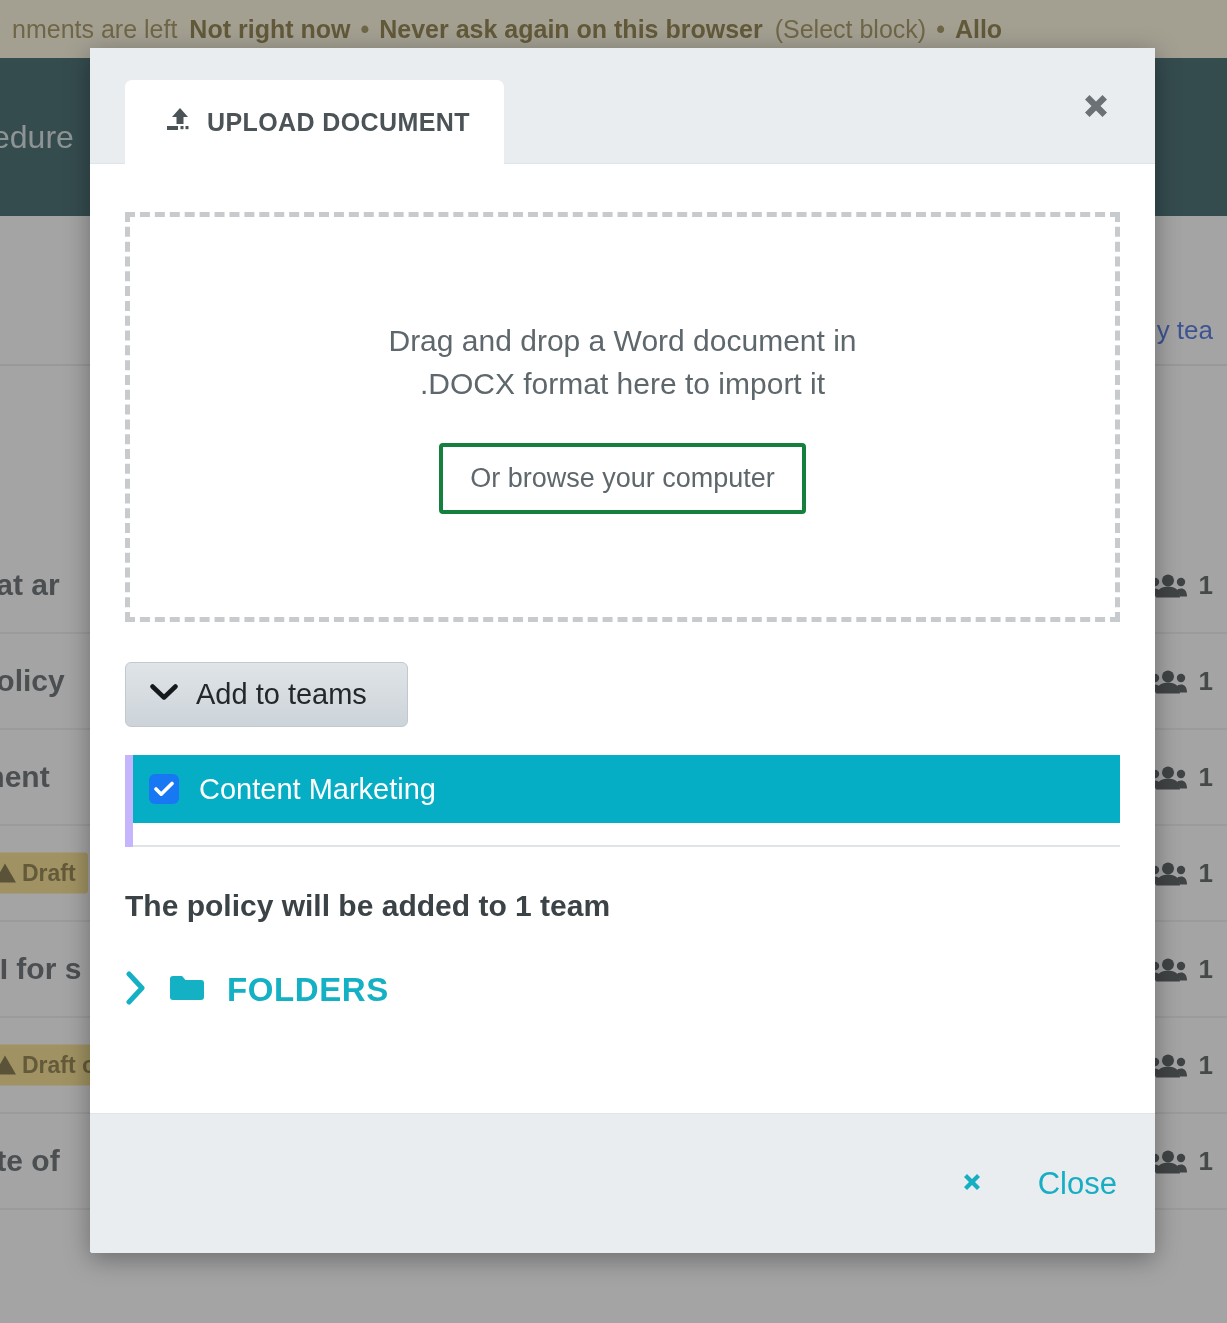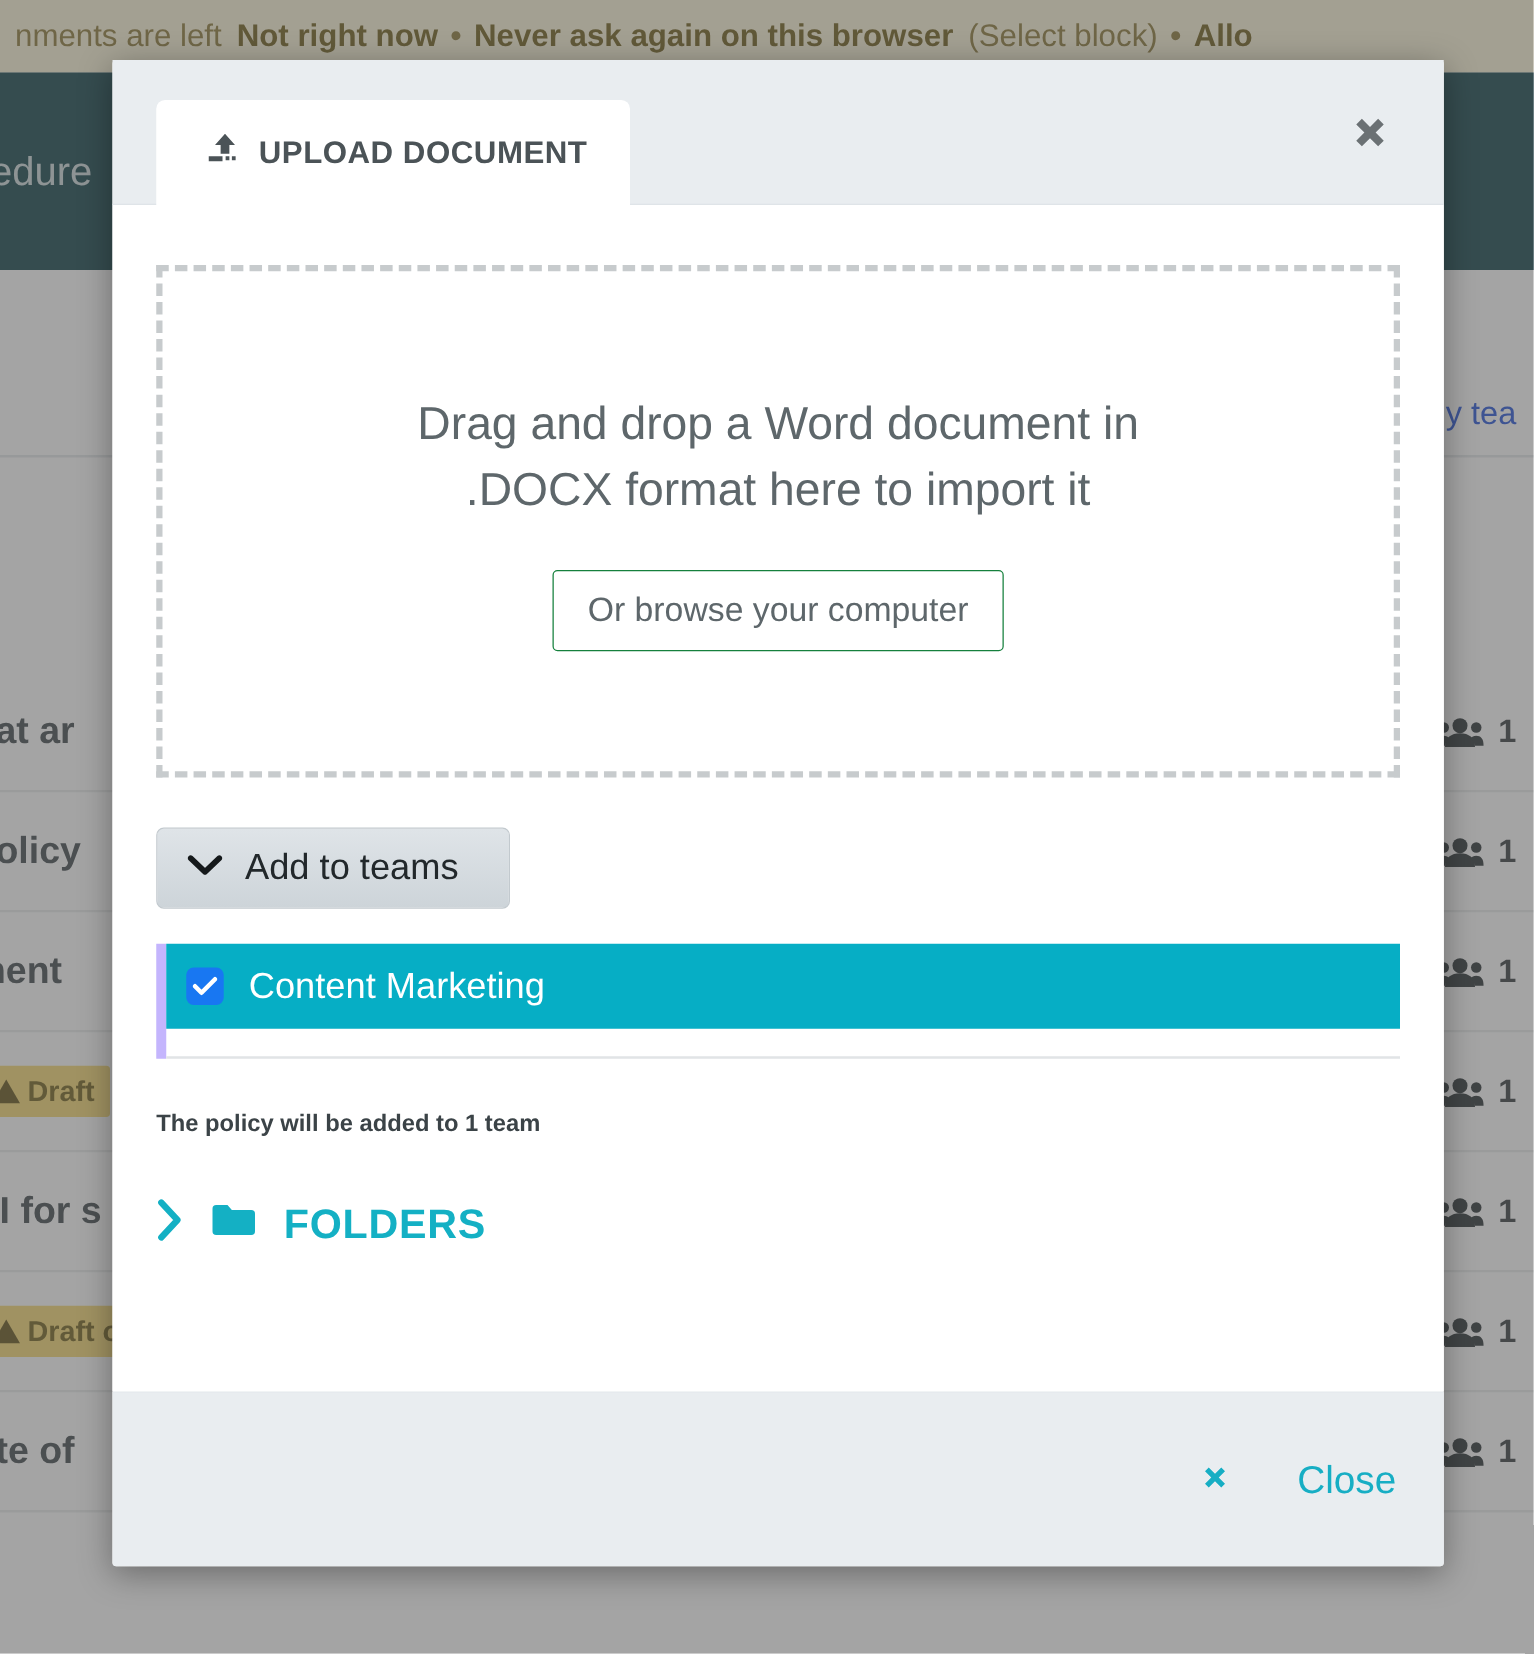--- a/index.html
+++ b/index.html
@@ -230,31 +230,31 @@
     height: 410px;
     border: 5px dashed #c7cbcd;
     display: flex;
     flex-direction: column;
     align-items: center;
     justify-content: center;
     background: #ffffff;
     cursor: pointer;
   }
   .dropzone-text {
-    font-size: 37px;
+    font-size: 30px;
     color: #5e676b;
     text-align: center;
     line-height: 1.42;
     font-weight: 400;
     max-width: 700px;
   }
   .browse-btn {
     margin-top: 38px;
     background: #ffffff;
-    border: 1px solid #15803d;
+    border: 4px solid #15803d;
     border-radius: 4px;
     padding: 16px 27px;
     font-size: 27px;
     color: #5e676b;
     font-family: "Liberation Sans", sans-serif;
     cursor: pointer;
     white-space: nowrap;
   }
 
   .teams-btn {
@@ -304,21 +304,21 @@
     white-space: nowrap;
   }
   .team-divider {
     height: 2px;
     background: #e1e4e6;
     margin-top: 22px;
   }
 
   .policy-note {
     margin-top: 42px;
-    font-size: 19px;
+    font-size: 30px;
     font-weight: 700;
     color: #3b4347;
   }
 
   .folders-row {
     margin-top: 48px;
     display: inline-flex;
     align-items: center;
     gap: 22px;
     cursor: pointer;

